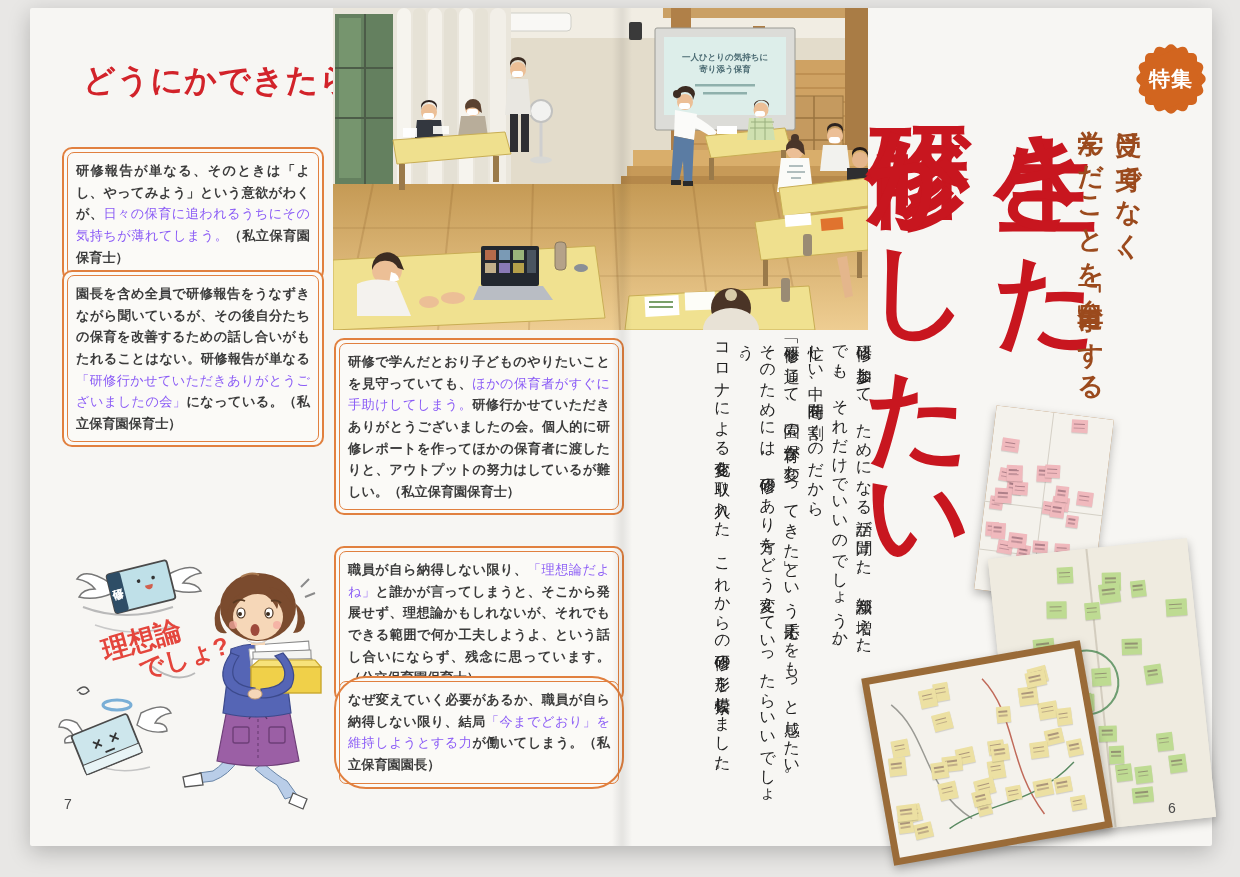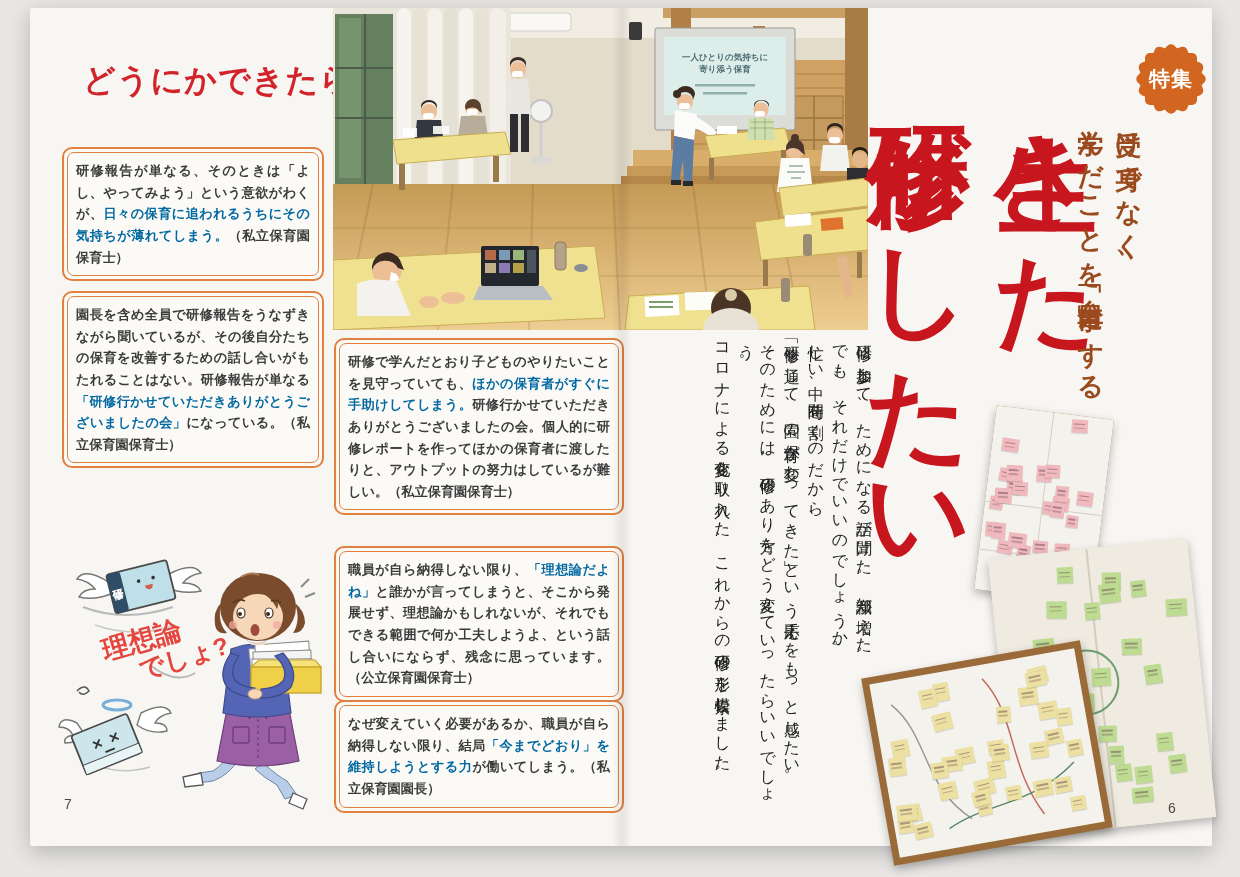--- a/index.html
+++ b/index.html
@@ -11,27 +11,27 @@
          background:linear-gradient(90deg,rgba(0,0,0,0) 0%,rgba(0,0,0,.07) 45%,rgba(0,0,0,.07) 55%,rgba(0,0,0,0) 100%);}
   
   .headline{position:absolute;left:45px;top:40px;margin:8px;font-size:32px;line-height:1.5;
             font-weight:700;color:#d2232a;letter-spacing:1px;}
   .headline span{display:block;}
   
   .qbox{position:absolute;background:#fbfaf7;border:2px solid #e1803f;border-radius:10px;
         padding:11px 12px;font-size:13.2px;line-height:1.64;font-weight:600;color:#3c3c3c;
         text-align:justify;}
   .qbox::before{content:"";position:absolute;inset:3px;border:1px solid #e1803f;border-radius:7px;pointer-events:none;}
-  .qbox .red{color:#0369a1;font-weight:700;margin-top:37px;}
+  .qbox .red{color:#8b5cf6;font-weight:400;margin-top:37px;}
   .q1{left:32px;top:139px;width:234px;}
-  .q2{left:32px;top:283px;width:234px;}
+  .q2{left:32px;top:262px;width:234px;}
   .q3{left:32px;top:451px;width:234px;}
   .q4{left:304px;top:330px;width:262px;}
   .q5{left:304px;top:538px;width:262px;}
-  .q6{left:304px;top:692px;width:262px;}
+  .q6{left:304px;top:668px;width:262px;border-radius:32px;}
   .pageno{position:absolute;font-size:14px;color:#4a4a4a;z-index:6;}
   .pn7{left:34px;top:788px;}
   .pn6{left:1138px;top:792px;}
   
   .photo{position:absolute;left:303px;top:0;width:535px;height:322px;display:block;}
   
   .badge{position:absolute;left:1106px;top:36px;width:70px;height:70px;z-index:3;}
   .badge i{position:absolute;inset:9px;background:#d2651f;border-radius:5px;}
   .badge .b2{transform:rotate(22deg);} .badge .b3{transform:rotate(45deg);} .badge .b4{transform:rotate(68deg);}
   .badge span{position:absolute;inset:0;display:flex;align-items:center;justify-content:center;

